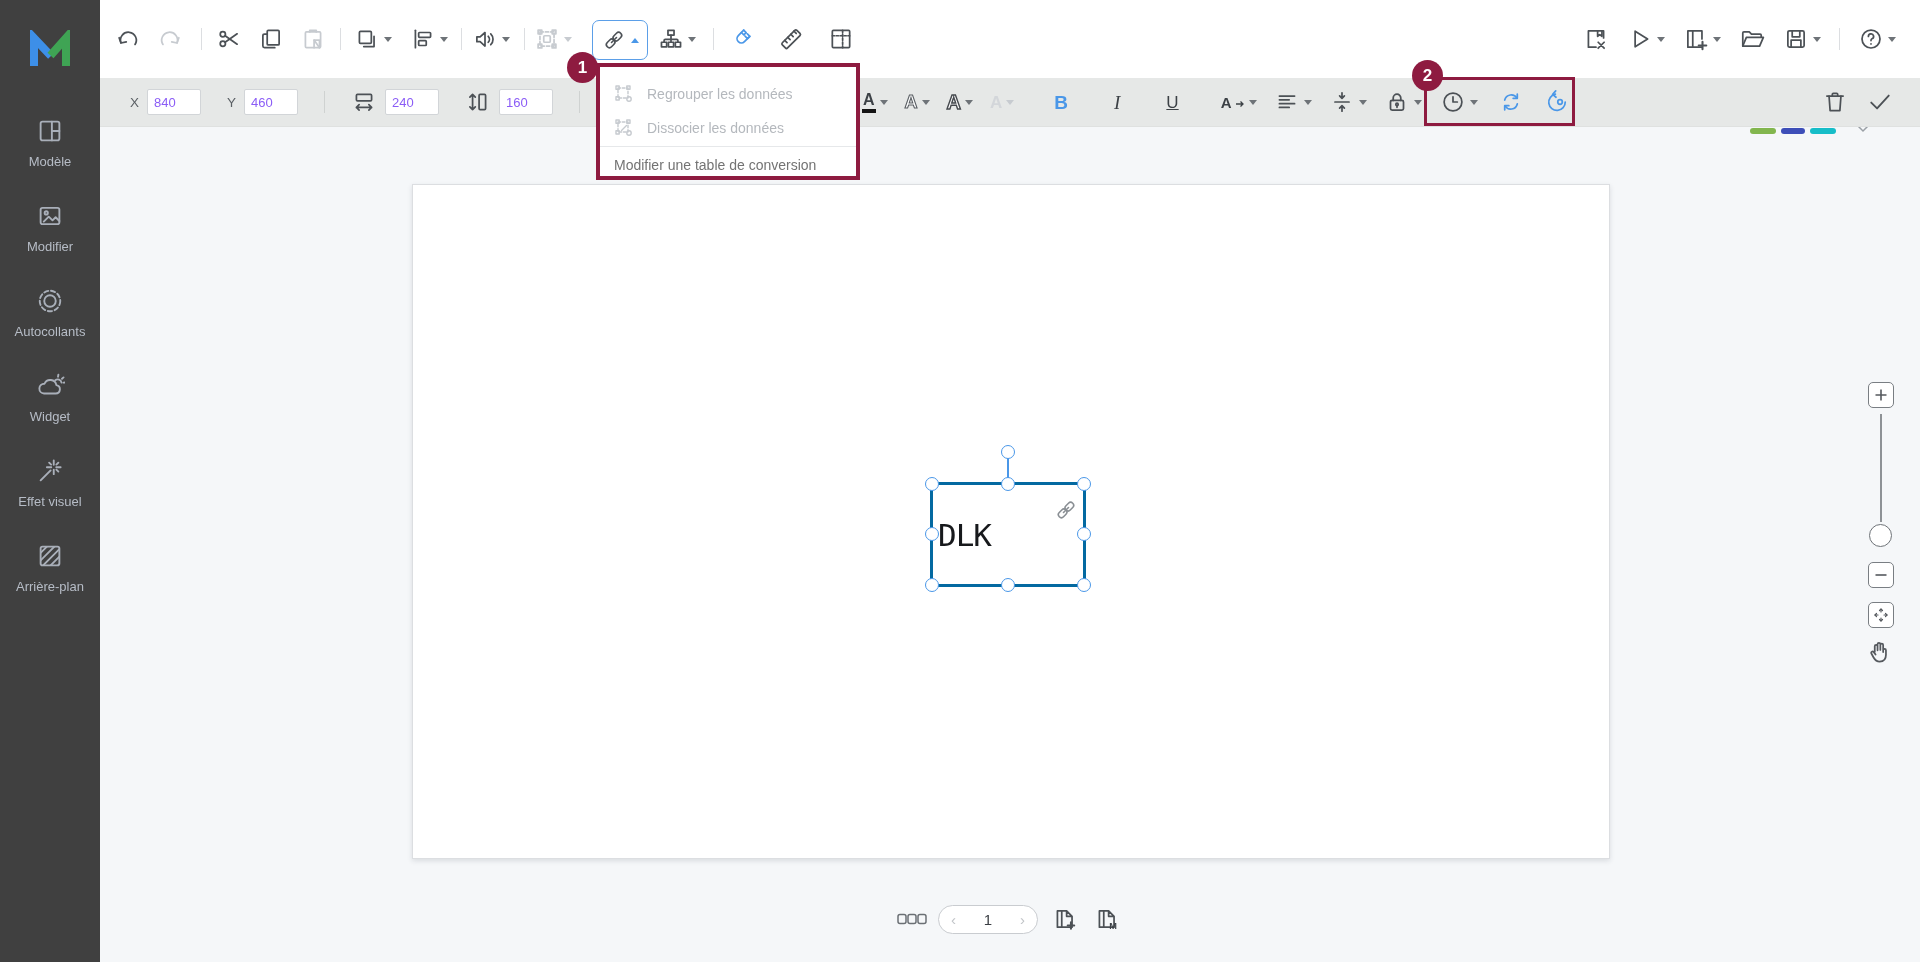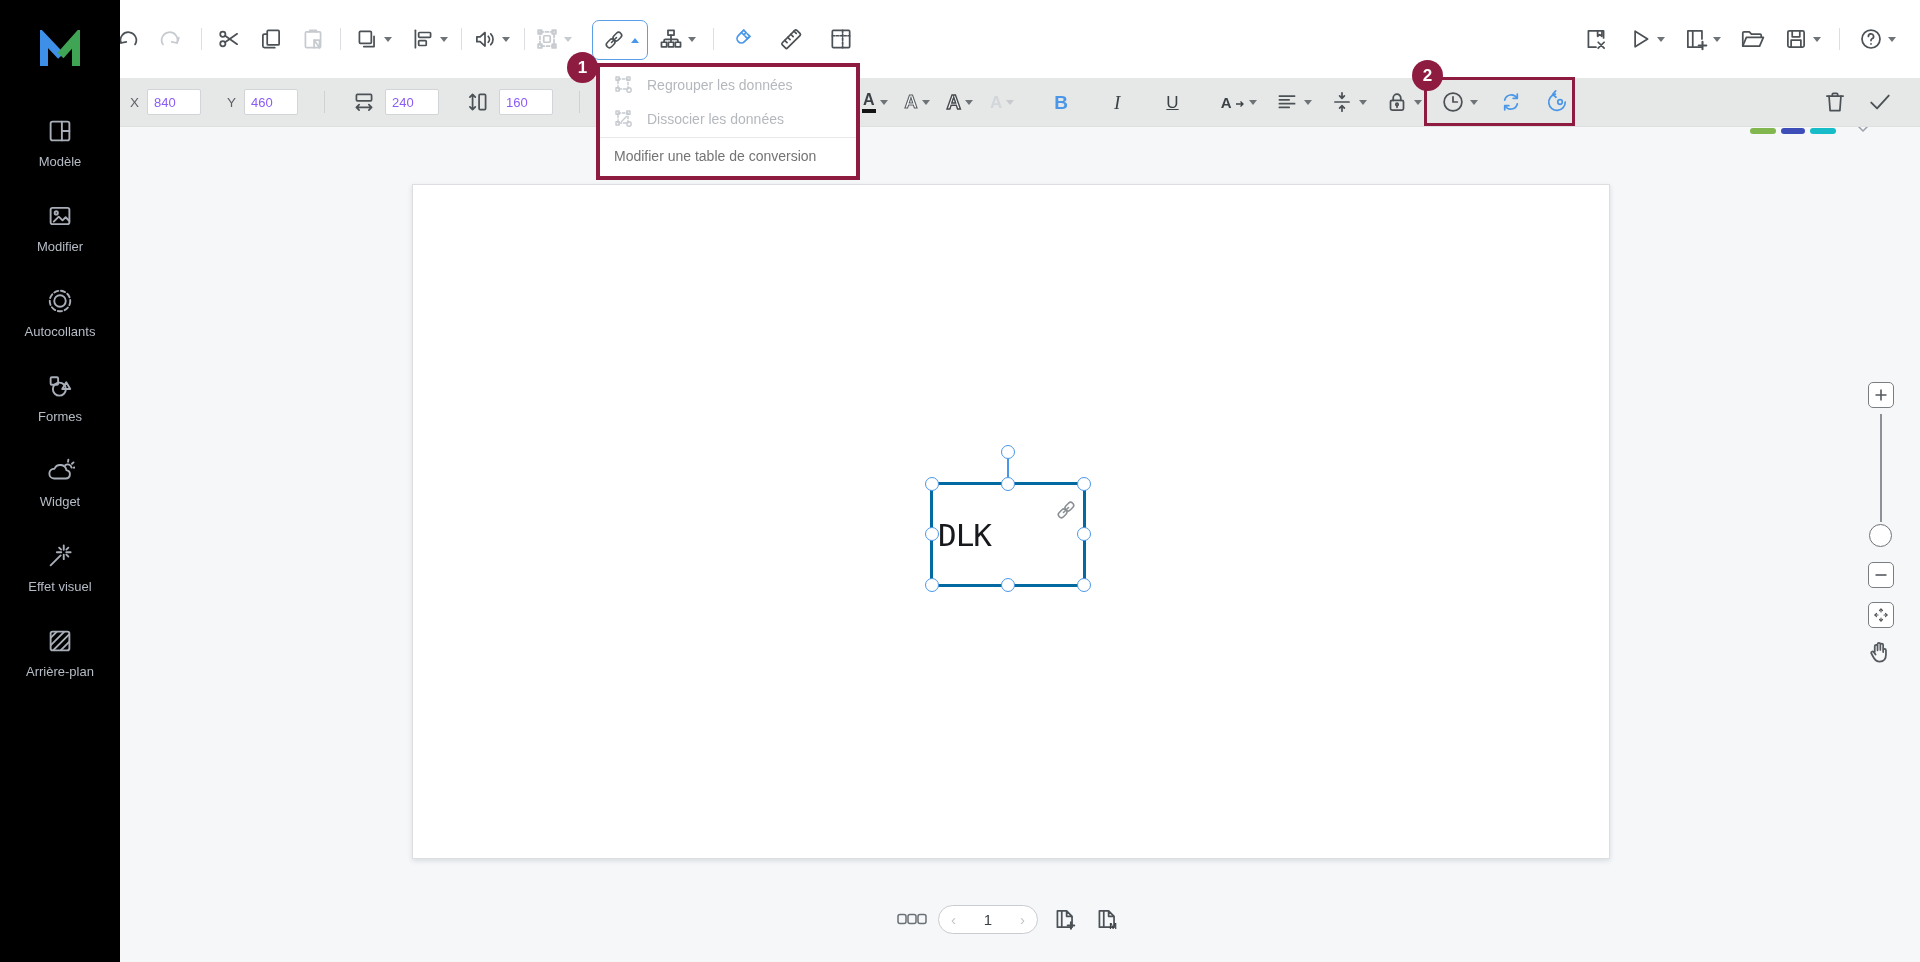--- a/index.html
+++ b/index.html
@@ -11,21 +11,21 @@
   svg.ic g{stroke:#4c5156;fill:none;stroke-width:1.6;stroke-linecap:round;stroke-linejoin:round}
   svg.ic.dis g{stroke:#c7cbd0}
   svg.ic.blu g{stroke:#4a97e8}
   .car{width:0;height:0;border-left:4px solid transparent;border-right:4px solid transparent;
        border-top:5px solid #6e7378;display:inline-block}
   .car.dis{border-top-color:#c7cbd0}
   .car.up{border-top:none;border-bottom:5px solid #4a97e8}
   .fitem{display:flex;align-items:center;gap:4px;cursor:pointer}
 
   
-  #sidebar{position:absolute;left:0;top:0;width:120px;height:962px;background:#000000;z-index:10}
+  #sidebar{position:absolute;left:0;top:0;width:100px;height:962px;background:#404040;z-index:10}
   #logo{height:100px;display:flex;align-items:center;justify-content:center}
   .side-item{height:85px;display:flex;flex-direction:column;align-items:center;justify-content:center;gap:8px;cursor:pointer}
   .side-item .slabel{color:#b6bcc6;font-size:13px;white-space:nowrap}
   .sicon svg{width:30px;height:30px;display:block}
   .sicon svg g{stroke:#a9afb9;fill:none;stroke-width:1.5;stroke-linecap:round;stroke-linejoin:round}
 
   
   #topbar{position:absolute;left:100px;top:0;width:1820px;height:78px;background:#fff;z-index:5}
   .tg{position:absolute;top:0;height:78px;display:flex;align-items:center;gap:18px}
   .vdiv{position:absolute;top:28px;width:1px;height:22px;background:#dcdee1}
@@ -50,21 +50,21 @@
   .lU{font-size:17px;color:#3c4146;text-decoration:underline;line-height:1}
   .lAs{font-size:15px;font-weight:bold;color:#3c4146;line-height:1}
 
   
   .anno-box{position:absolute;border:3.5px solid #8e1b40;background:transparent;z-index:35;pointer-events:none}
   .badge{position:absolute;width:31px;height:31px;border-radius:50%;background:#8e1b40;color:#fff;
          font-size:17px;font-weight:bold;display:flex;align-items:center;justify-content:center;z-index:45}
 
   
   #menu{position:absolute;left:596px;top:63px;width:264px;height:117px;background:#fff;
-        border:4px solid #8e1b40;box-sizing:border-box;z-index:40;padding-top:1px}
+        border:4px solid #8e1b40;box-sizing:border-box;z-index:40;padding-top:10px}
   .mitem{height:34px;display:flex;align-items:center;gap:13px;padding:0 14px;font-size:14px;cursor:default}
   .mitem.dis{color:#b4b8bd}
   .mitem.en{color:#737373;cursor:pointer}
   .mdiv{height:1px;background:#e6e8ea;margin:1px 0}
   .micon svg{width:20px;height:20px;display:block}
   .micon svg g{stroke:#c6cacf;fill:none;stroke-width:1.4;stroke-linecap:round;stroke-linejoin:round}
 
   
   #canvas{position:absolute;left:100px;top:126px;width:1820px;height:836px;background:#f5f7f9}
   #page{position:absolute;left:312px;top:58px;width:1196px;height:673px;background:#fff;
@@ -131,32 +131,20 @@
   <div class="side-item">
     <span class="sicon">
         <svg viewBox="0 0 24 24">
           <g>
             <circle cx="12" cy="12" r="8.2" stroke-dasharray="3.4 2.2"></circle>
             <circle cx="12" cy="12" r="4.6"></circle>
           </g>
         </svg>
       </span>
     <span class="slabel">Autocollants</span>
-  </div>
-  <div class="side-item">
-    <span class="sicon">
-        <svg viewBox="0 0 24 24">
-          <g>
-            <rect x="4.5" y="5" width="6" height="6" rx="1"></rect>
-            <circle cx="11.5" cy="14.5" r="5.2"></circle>
-            <path d="M17 9 l3.2 5.4 h-6.4 z"></path>
-          </g>
-        </svg>
-      </span>
-    <span class="slabel">Formes</span>
   </div>
   <div class="side-item">
     <span class="sicon">
         <svg viewBox="0 0 24 24">
           <g>
             <path d="M7.2 18 h9.3 a3.4 3.4 0 0 0 .6-6.75 A5 5 0 0 0 7.6 10.2 A3.9 3.9 0 0 0 7.2 18 z"></path>
             <path d="M16.2 7.4 a3.1 3.1 0 0 1 5 1.9"></path>
             <path d="M18.4 4.6 l.3-1.6 M21.6 6.2 l1.2-1.1 M22.8 9.3 l1.6-.1"></path>
           </g>
         </svg>

